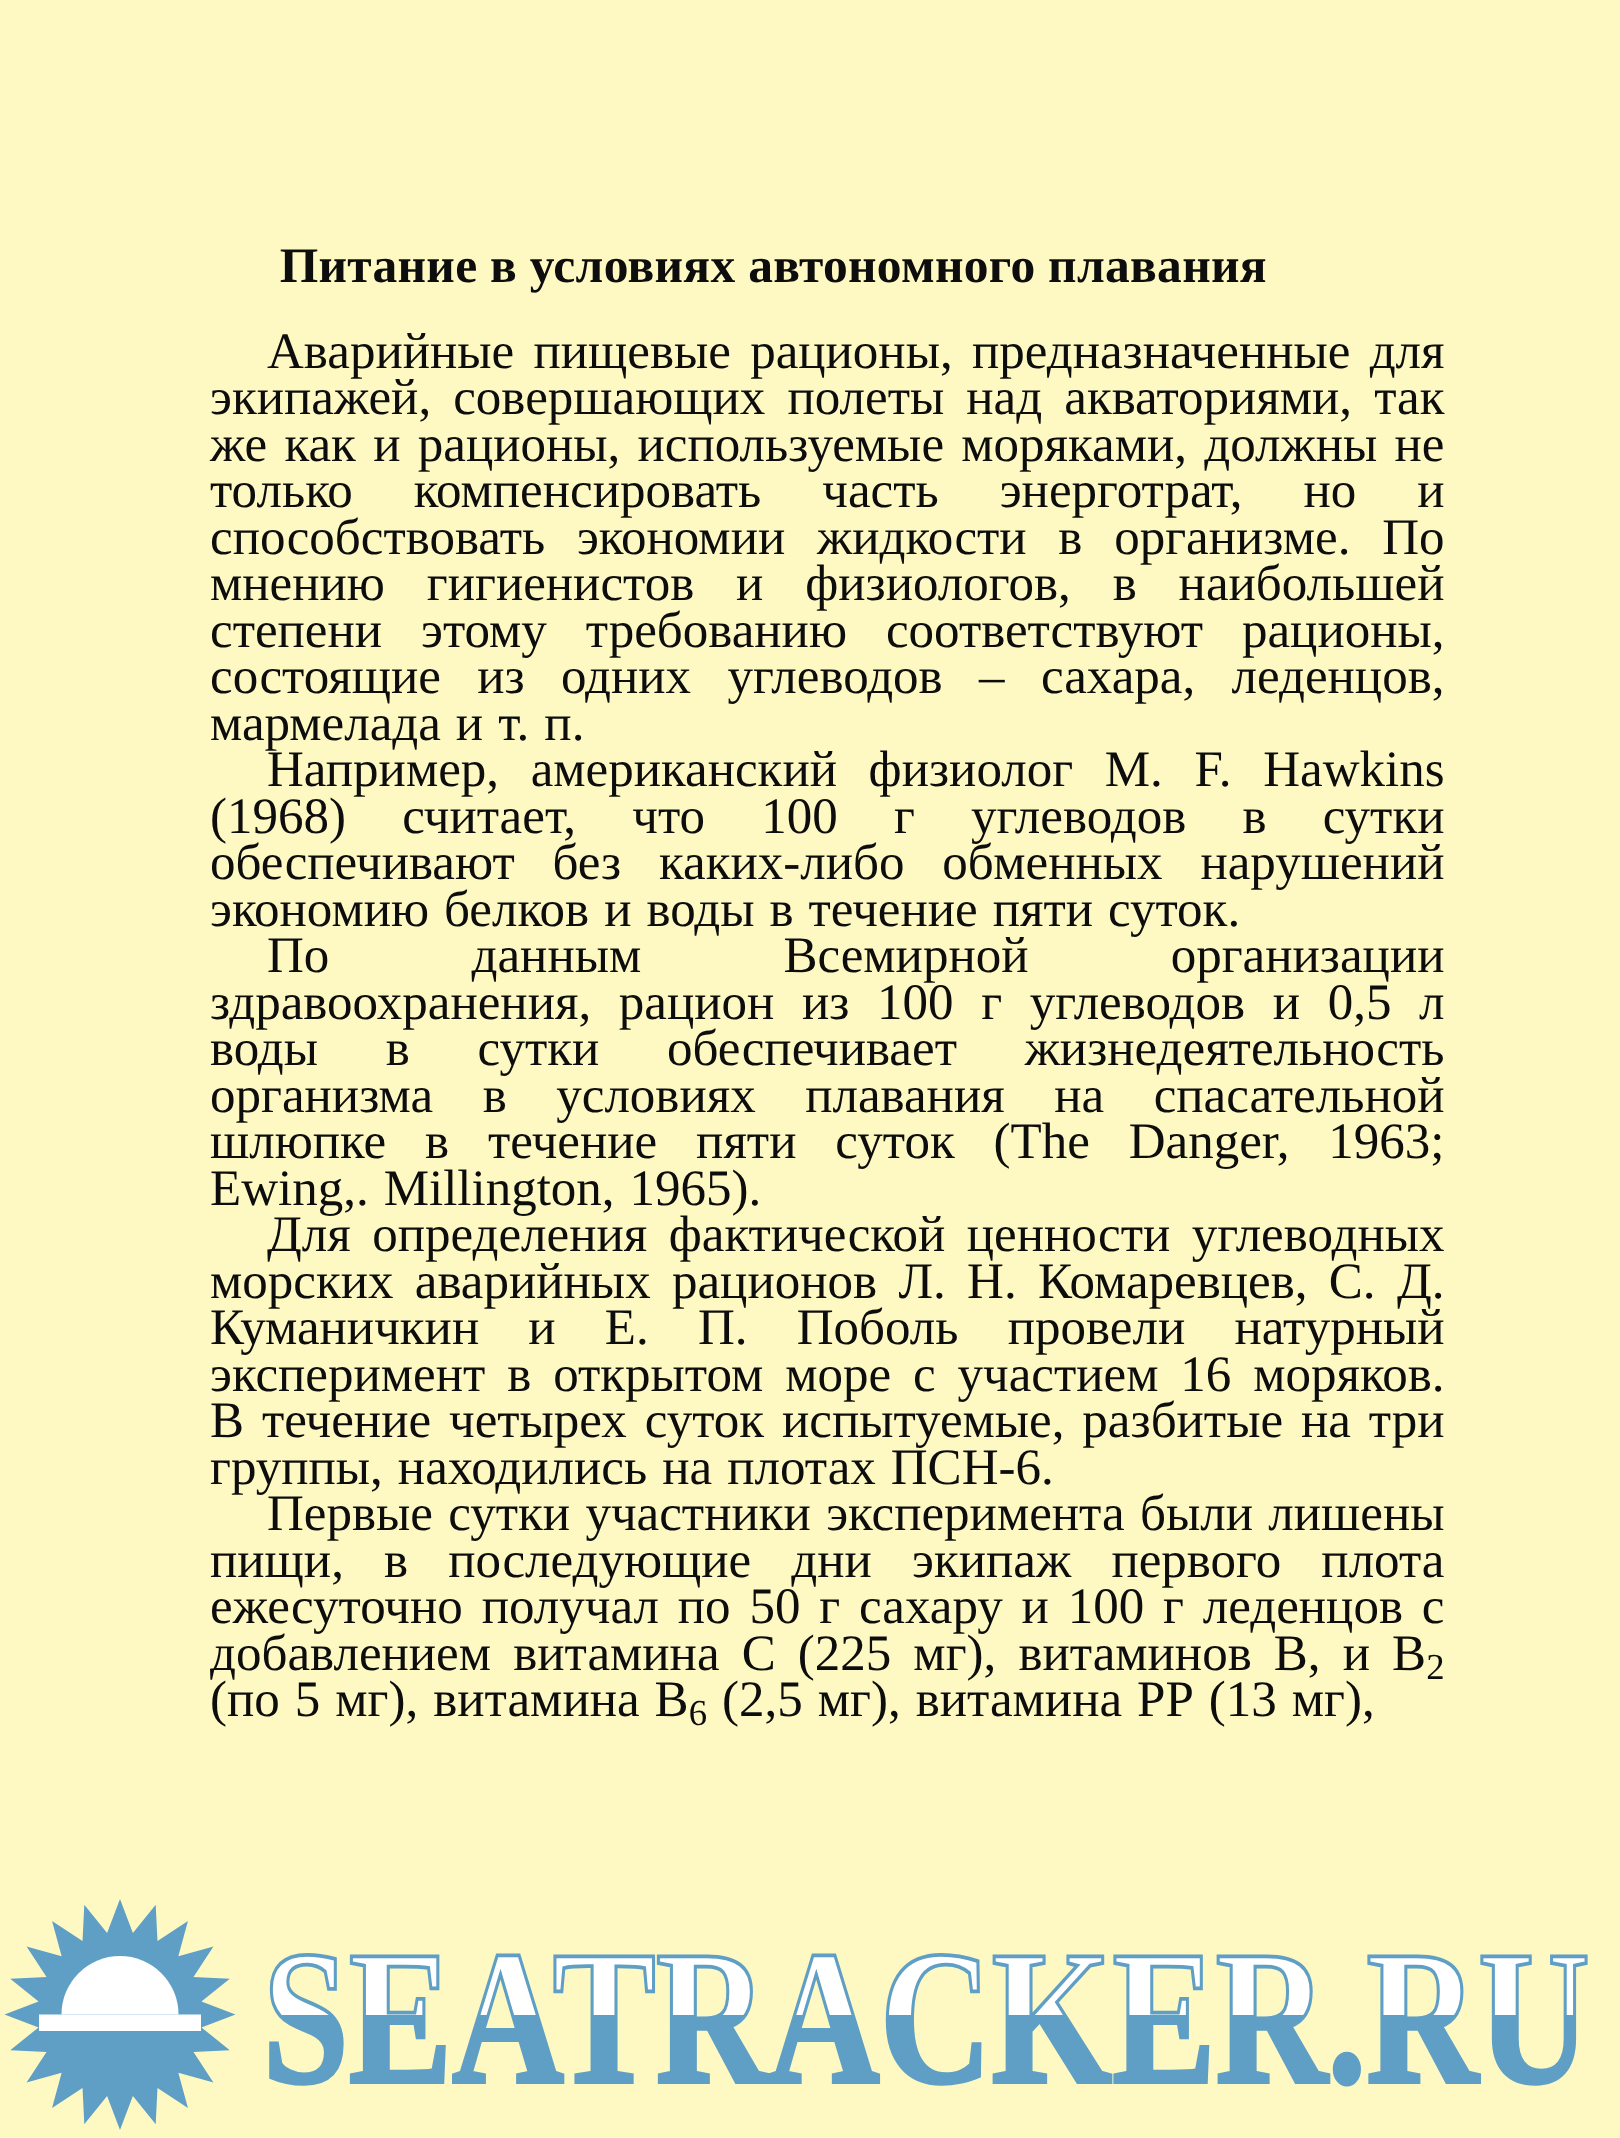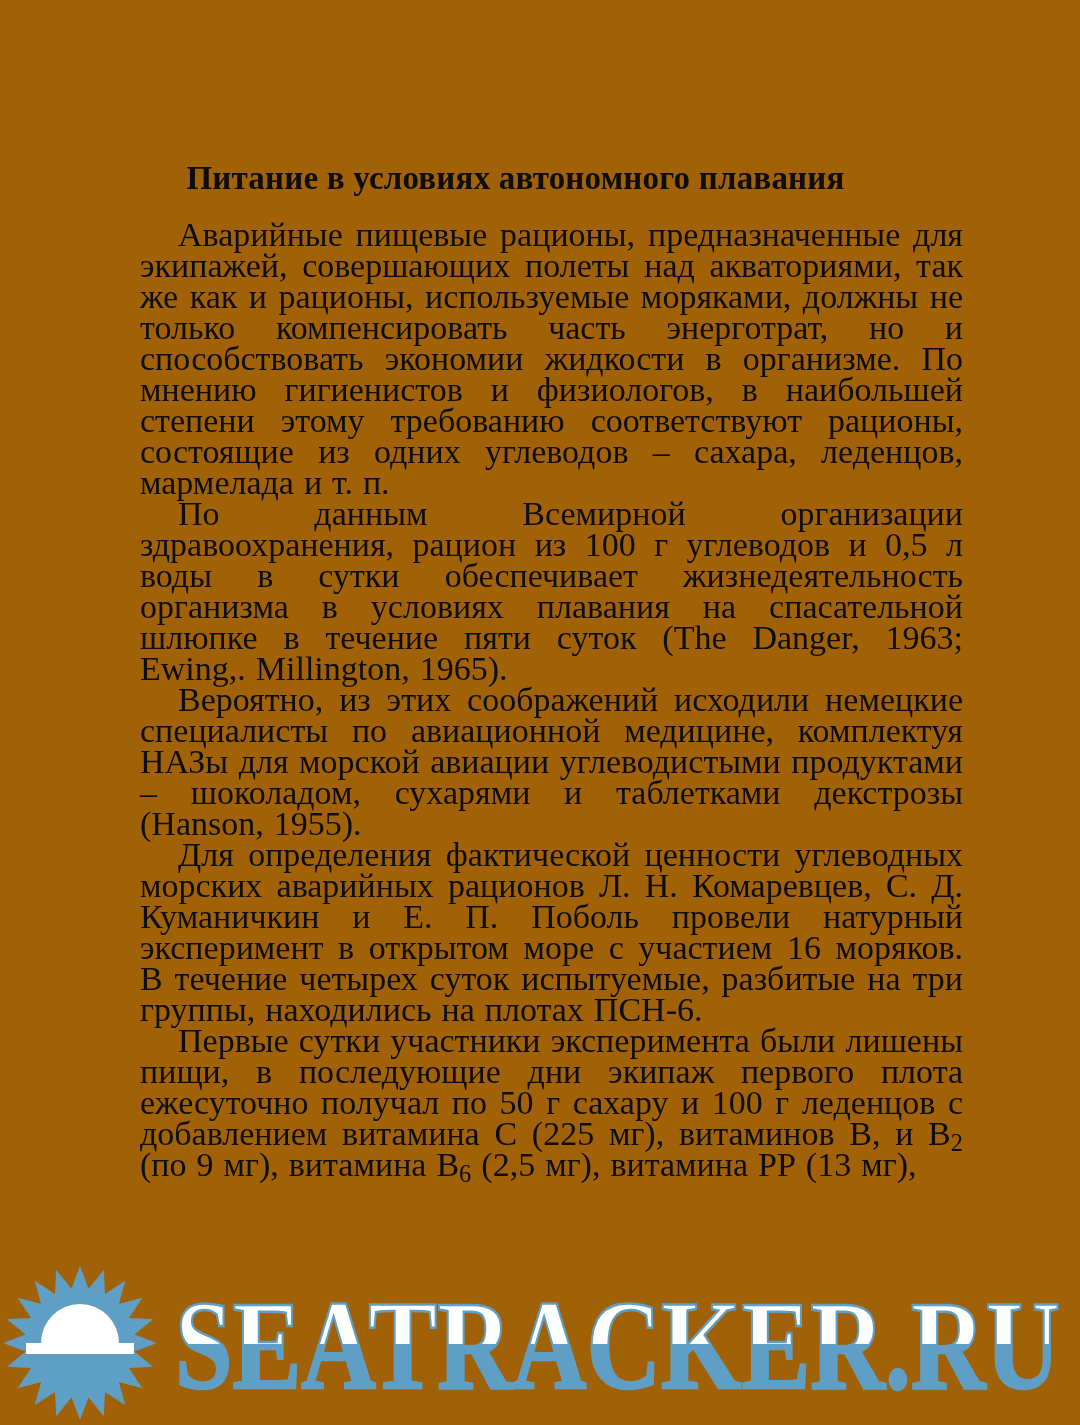--- a/index.html
+++ b/index.html
@@ -5,21 +5,21 @@
   html, body { margin: 0; padding: 0; }
   body {
     width: 1080px; height: 1425px;
     background: #ffffff;
     font-family: "Liberation Serif", "DejaVu Serif", serif;
     overflow: hidden;
   }
   .page {
     position: relative;
     width: 1080px; height: 1425px;
-    background: #a16207;
+    background: #fef9c3;
   }
   .content {
     position: absolute;
     left: 140px; top: 160px;
     width: 823px;
     color: #0d0d0d;
   }
   h1.title {
     margin: 0 0 23px 0;
     padding-right: 72px;
@@ -52,24 +52,24 @@
 </head>
 <body>
 
 <div class="page">
 
   <div class="content">
     <h1 class="title">Питание в условиях автономного плавания</h1>
 
     <div class="body-text">
       <p>Аварийные пищевые рационы, предназначенные для экипажей, совершающих полеты над акваториями, так же как и рационы, используемые моряками, должны не только компенсировать часть энерготрат, но и способствовать экономии жидкости в организме. По мнению гигиенистов и физиологов, в наибольшей степени этому требованию соответствуют рационы, состоящие из одних углеводов – сахара, леденцов, мармелада и т. п.</p>
+      <p>Например, американский физиолог M. F. Hawkins (1968) считает, что 100 г углеводов в сутки обеспечивают без каких-либо обменных нарушений экономию белков и воды в течение пяти суток.</p>
       <p>По данным Всемирной организации здравоохранения, рацион из 100 г углеводов и 0,5 л воды в сутки обеспечивает жизнедеятельность организма в условиях плавания на спасательной шлюпке в течение пяти суток (The Danger, 1963; Ewing,. Millington, 1965).</p>
-      <p>Вероятно, из этих соображений исходили немецкие специалисты по авиационной медицине, комплектуя НАЗы для морской авиации углеводистыми продуктами – шоколадом, сухарями и таблетками декстрозы (Hanson, 1955).</p>
       <p>Для определения фактической ценности углеводных морских аварийных рационов Л. Н. Комаревцев, С. Д. Куманичкин и Е. П. Поболь провели натурный эксперимент в открытом море с участием 16 моряков. В течение четырех суток испытуемые, разбитые на три группы, находились на плотах ПСН-6.</p>
-      <p><span>Первые сутки участники эксперимента были лишены пищи, в последующие дни экипаж первого плота ежесуточно получал по 50 г сахару и 100 г леденцов с добавлением витамина С (225 мг), витаминов В, и В</span><sub>2</sub><span> (по 9 мг), витамина В</span><sub>6</sub><span> (2,5 мг), витамина РР (13 мг),</span></p>
+      <p><span>Первые сутки участники эксперимента были лишены пищи, в последующие дни экипаж первого плота ежесуточно получал по 50 г сахару и 100 г леденцов с добавлением витамина С (225 мг), витаминов В, и В</span><sub>2</sub><span> (по 5 мг), витамина В</span><sub>6</sub><span> (2,5 мг), витамина РР (13 мг),</span></p>
     </div>
   </div>
 
   <div class="watermark">
     <svg width="1080" height="160" viewBox="0 0 1080 160">
       <defs>
         <linearGradient id="wm-split" x1="0" y1="0" x2="0" y2="1">
           <stop offset="0" stop-color="#ffffff"></stop>
           <stop offset="0.49" stop-color="#ffffff"></stop>
           <stop offset="0.49" stop-color="#5f9fc6"></stop>

